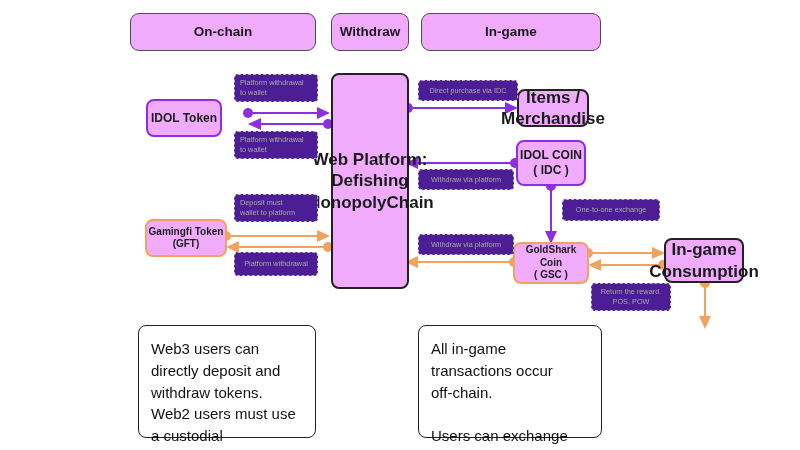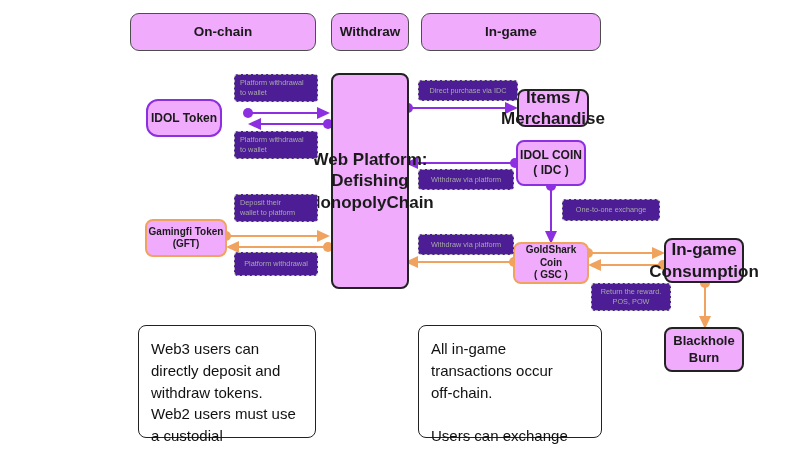--- a/index.html
+++ b/index.html
@@ -71,51 +71,49 @@
     <circle cx="663" cy="265" r="5" fill="#f0a35e"></circle>
 
     <line x1="705" y1="283" x2="705" y2="327" stroke="#f0a35e" stroke-width="2" marker-end="url(#ao)"></line>
     <circle cx="705" cy="283" r="5" fill="#f0a35e"></circle>
   </svg>
 
   <div class="node hdr" style="left:130px;top:13px;width:186px;height:38px;">On-chain</div>
   <div class="node hdr" style="left:331px;top:13px;width:78px;height:38px;">Withdraw</div>
   <div class="node hdr" style="left:421px;top:13px;width:180px;height:38px;">In-game</div>
 
-  <div class="node pur" style="left:146px;top:99px;width:76px;height:38px;white-space:pre-line;border-radius:12px;">IDOL Token</div>
+  <div class="node pur" style="left:146px;top:99px;width:76px;height:38px;white-space:pre-line;">IDOL Token</div>
 
   <div class="node org" style="left:145px;top:219px;width:82px;height:38px;white-space:pre-line;">Gamingfi Token
 (GFT)</div>
 
   <div class="node blk" style="left:331px;top:73px;width:78px;height:216px;white-space:pre-line;">Web Platform:
 Defishing
 MonopolyChain</div>
 
   <div class="node blk" style="left:517px;top:89px;width:72px;height:38px;white-space:pre-line;">Items /
 Merchandise</div>
 
   <div class="node pur" style="left:516px;top:140px;width:70px;height:46px;white-space:pre-line;">IDOL  COIN
 ( IDC )</div>
 
   <div class="node org" style="left:513px;top:242px;width:76px;height:42px;white-space:pre-line;">GoldShark Coin
 ( GSC )</div>
 
   <div class="node blk" style="left:664px;top:238px;width:80px;height:45px;white-space:pre-line;">In-game
 Consumption</div>
 
-  <div class="node blk" style="left:664px;top:327px;width:80px;height:45px;font-size:13px;white-space:pre-line;">Blackhole
-Burn</div>
 
   <div class="lbl" style="left:234px;top:74px;width:84px;height:28px;">Platform withdrawal
 to wallet</div>
 
   <div class="lbl" style="left:234px;top:131px;width:84px;height:28px;">Platform withdrawal
 to wallet</div>
 
-  <div class="lbl" style="left:234px;top:194px;width:84px;height:28px;">Deposit their
+  <div class="lbl" style="left:234px;top:194px;width:84px;height:28px;">Deposit must
 wallet to platform</div>
 
   <div class="lbl ctr" style="left:234px;top:252px;width:84px;height:24px;">Platform withdrawal</div>
 
   <div class="lbl ctr" style="left:418px;top:80px;width:100px;height:21px;">Direct purchase via IDC</div>
 
   <div class="lbl ctr" style="left:418px;top:169px;width:96px;height:21px;">Withdraw via platform</div>
 
   <div class="lbl ctr" style="left:418px;top:234px;width:96px;height:21px;">Withdraw via platform</div>
 

